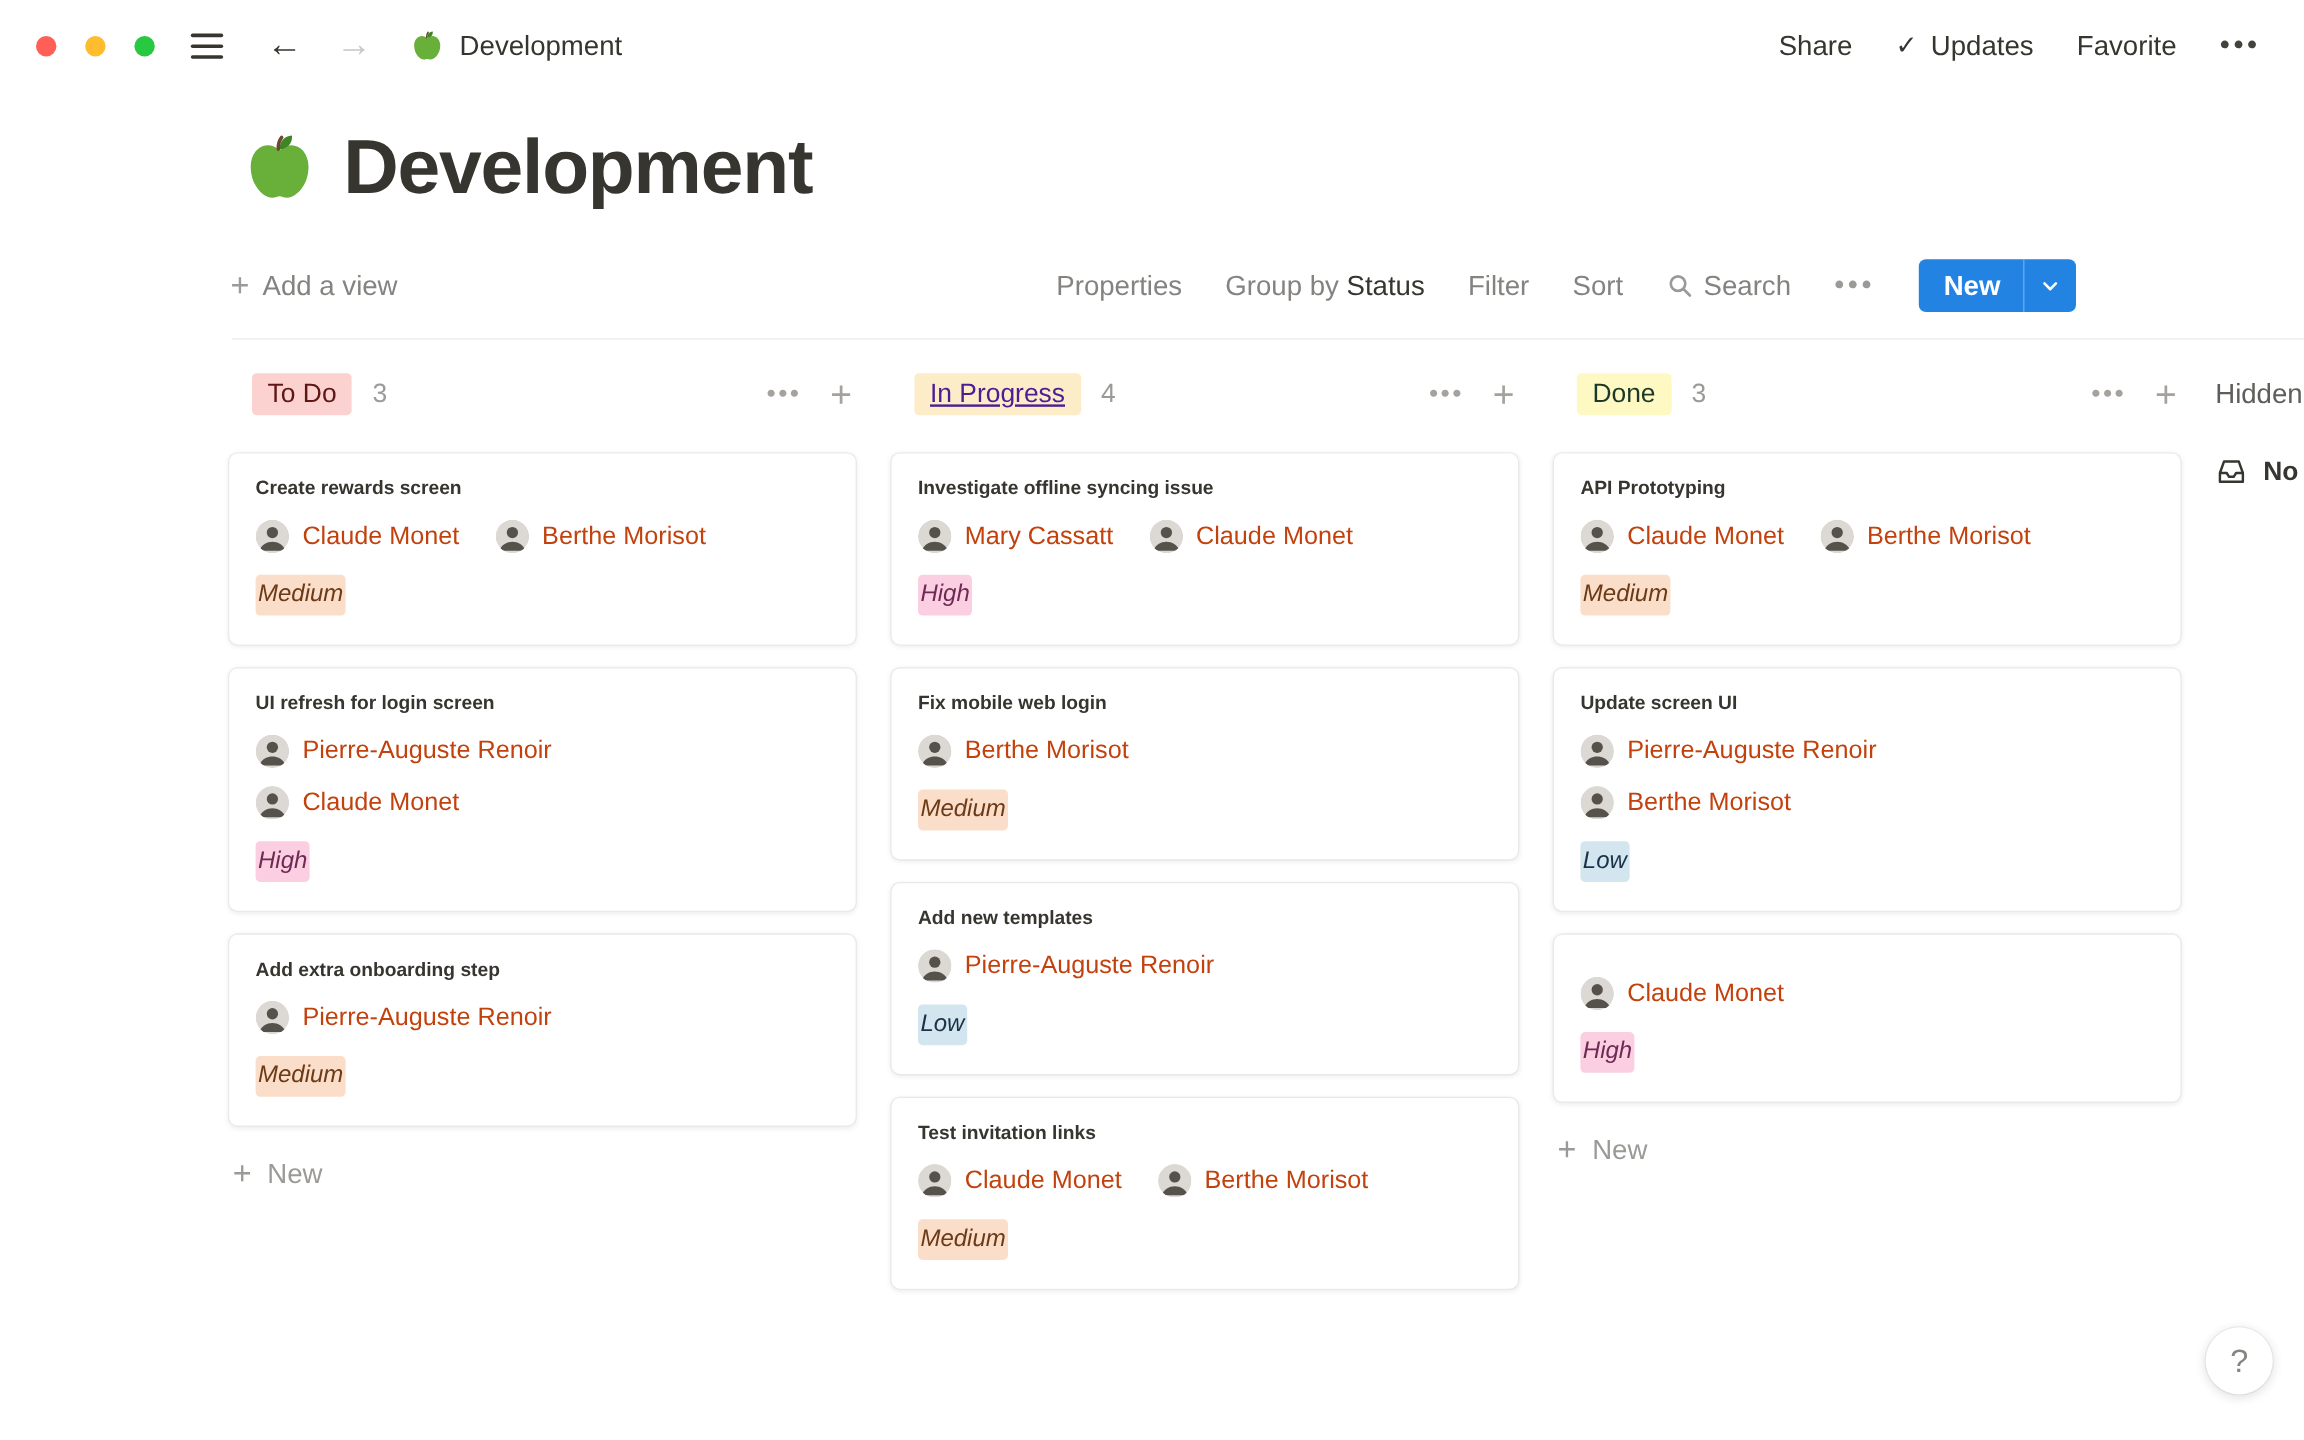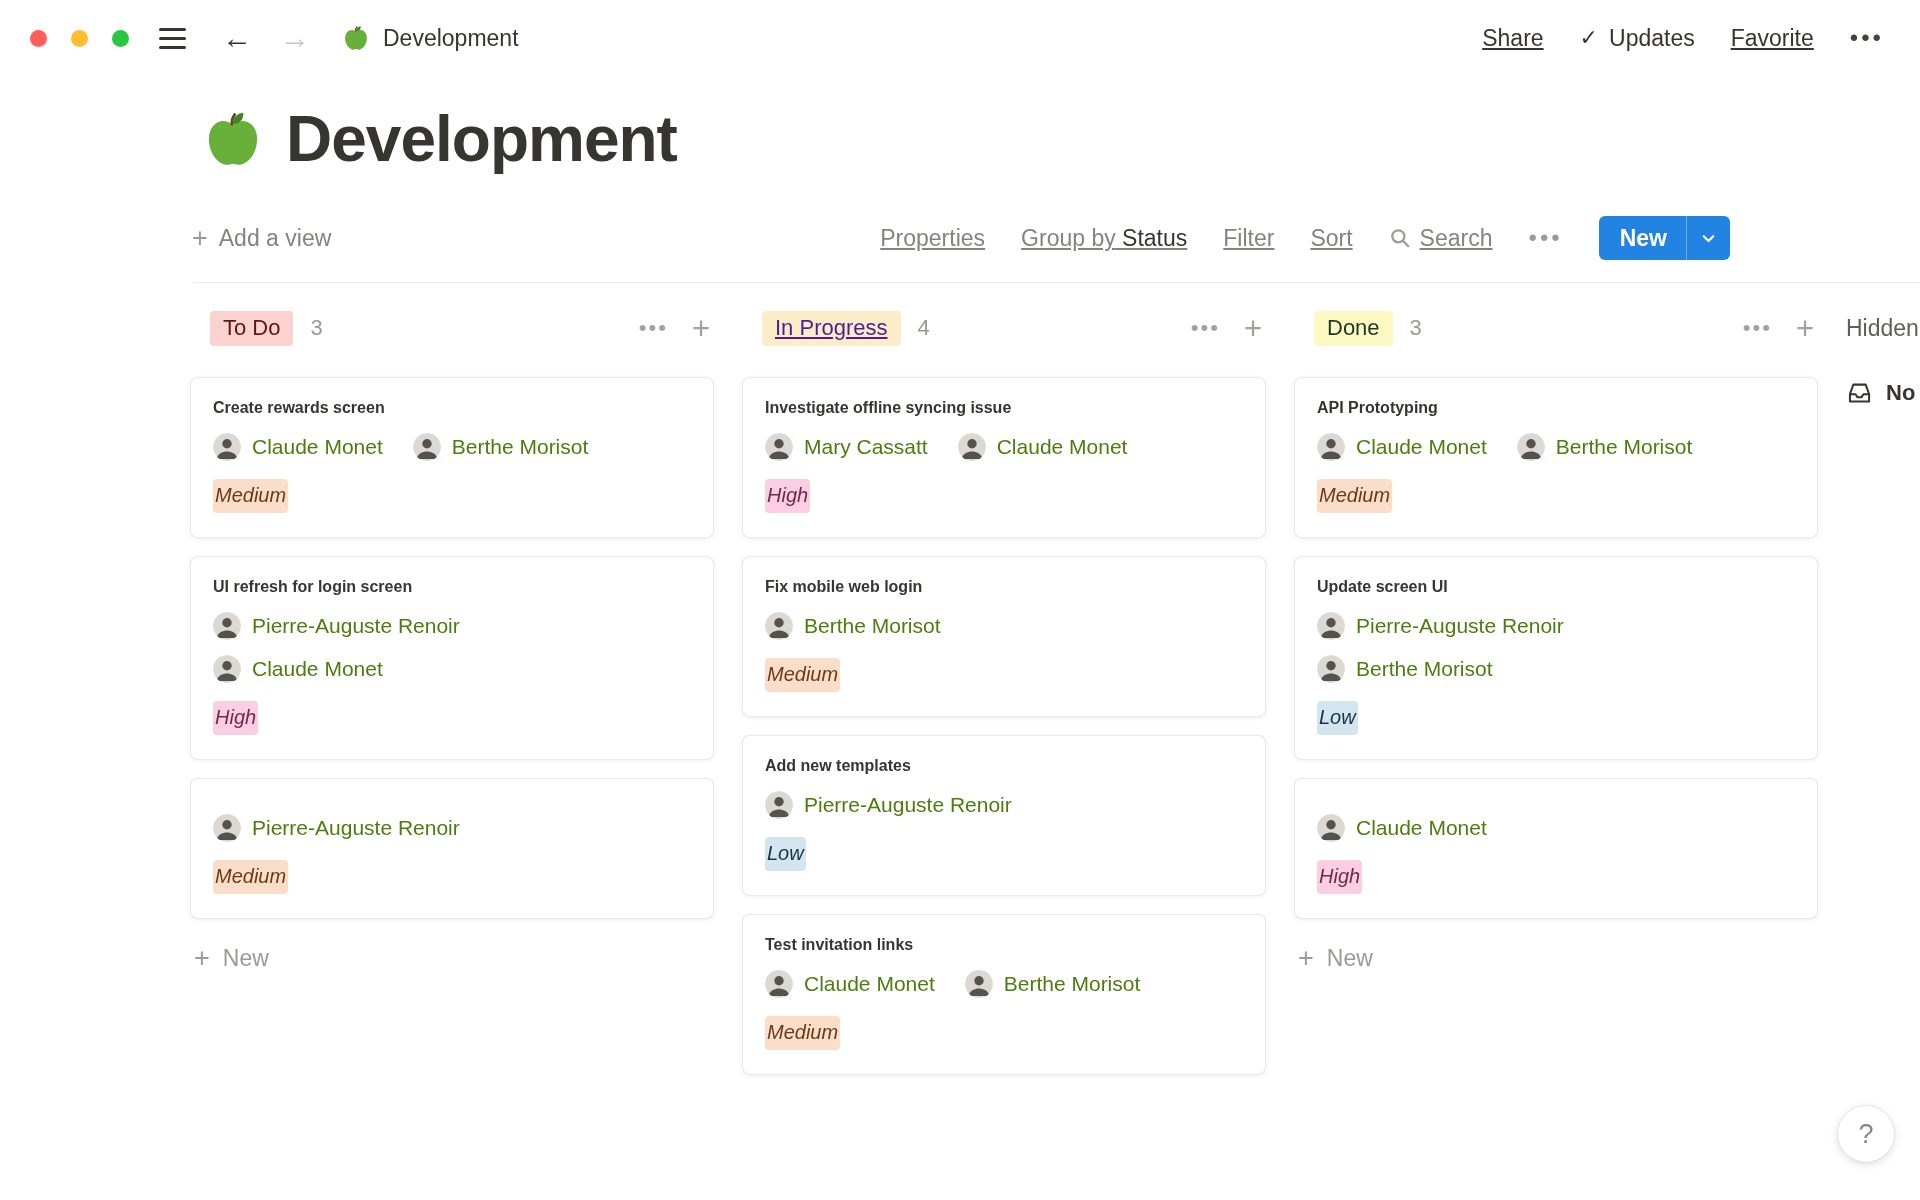--- a/index.html
+++ b/index.html
@@ -30,21 +30,21 @@
 
   
   .page-header { display:flex; align-items:center; gap:22px; margin:28px 0 0 202px; }
   .page-title { font-size:64px; font-weight:700; letter-spacing:-1px; line-height:1.1; margin:0; color:#37352f; }
 
   
   .toolbar { display:flex; align-items:center; margin:42px 190px 0 192px; font-size:23px; color:#858380; }
   .add-view { display:flex; align-items:center; gap:11px; cursor:pointer; }
   .plus-glyph { font-size:27px; line-height:1; color:#9b9a97; font-weight:400; }
   .toolbar-right { margin-left:auto; display:flex; align-items:center; gap:36px; }
-  .tb-item { cursor:pointer; white-space:nowrap;text-decoration:underline; }
+  .tb-item { cursor:pointer; white-space:nowrap; }
   .groupby .gb-value { color:#37352f; }
   .search-btn { display:flex; align-items:center; gap:9px; }
   .new-btn { display:flex; align-items:center; height:44px; border-radius:6px; overflow:hidden;
              color:#fff; font-weight:600; font-size:23px; cursor:pointer; }
   .new-btn .new-label { padding:0 19px 0 21px; }
   .new-btn .new-sep { width:1px; height:44px; background:rgba(255,255,255,0.35); }
   .new-btn .new-caret { padding:0 13px; display:flex; align-items:center; }
 
   .rule { height:1px; background:#e9e9e7; margin:22px 0 0 193px; }
 
@@ -57,21 +57,21 @@
   .col-count { margin-left:17px; font-size:22px; color:#9b9a97; }
   .col-actions { margin-left:auto; display:flex; align-items:center; gap:24px; color:#a5a29e; padding-right:4px; }
   .icon-more { letter-spacing:2px; font-size:22px; cursor:pointer; }
   .icon-plus { font-size:31px; font-weight:300; line-height:1; cursor:pointer; }
 
   .cards { margin-top:30px; }
   .card { background:#fff; border:1px solid rgba(15,15,15,0.09); border-radius:8px;
           box-shadow:0 1px 4px rgba(15,15,15,0.07); padding:20px 22px 24px; margin-bottom:18px; cursor:pointer; }
   .card-title { font-size:16px; font-weight:600; line-height:1.25; color:#37352f; }
   .a-row { display:flex; align-items:center; gap:30px; margin-top:15px; }
-  .assignee { display:flex; align-items:center; gap:11px; font-size:21px; color:#4d7c0f; white-space:nowrap; }
+  .assignee { display:flex; align-items:center; gap:11px; font-size:21px; color:#c2410c; white-space:nowrap; }
   .avatar { width:28px; height:28px; border-radius:50%; overflow:hidden; flex:none; display:inline-flex; }
   .prio { display:inline-block; margin-top:18px; font-size:20px; padding:5px 2px 6px; border-radius:4px;font-style:italic; }
   .new-row { display:flex; align-items:center; gap:13px; margin-top:26px; padding-left:4px;
              color:#9b9a97; font-size:23px; cursor:pointer; }
 
   
   .hidden-col { flex:none; width:320px; white-space:nowrap; }
   .hidden-label { font-size:23px; color:#5f5e5b; line-height:38px; cursor:pointer; display:block; }
   .hidden-item { display:flex; align-items:center; gap:13px; margin-top:32px; font-size:22px;
                  font-weight:600; color:#37352f; cursor:pointer; }
@@ -211,21 +211,21 @@
                 <span class="avatar">
                   <svg viewBox="0 0 28 28" width="28" height="28">
                     <circle cx="14" cy="14" r="14" fill="#dcd9d4"></circle>
                     <circle cx="14" cy="10.8" r="4.7" fill="#55524c"></circle>
                     <path d="M3.2 26c1.6-5.2 6.2-7.5 10.8-7.5s9.2 2.3 10.8 7.5z" fill="#55524c"></path>
                   </svg>
                 </span>
                 <span class="a-name">Claude Monet</span>
               </span>
             </div><span class="prio" style="background: rgb(251, 207, 225); color: rgb(110, 42, 83);">High</span></div>
-          <div class="card"><div class="a-row">
+          <div class="card"><div class="card-title">Add extra onboarding step</div><div class="a-row">
               <span class="assignee">
                 <span class="avatar">
                   <svg viewBox="0 0 28 28" width="28" height="28">
                     <circle cx="14" cy="14" r="14" fill="#dcd9d4"></circle>
                     <circle cx="14" cy="10.8" r="4.7" fill="#55524c"></circle>
                     <path d="M3.2 26c1.6-5.2 6.2-7.5 10.8-7.5s9.2 2.3 10.8 7.5z" fill="#55524c"></path>
                   </svg>
                 </span>
                 <span class="a-name">Pierre-Auguste Renoir</span>
               </span>

